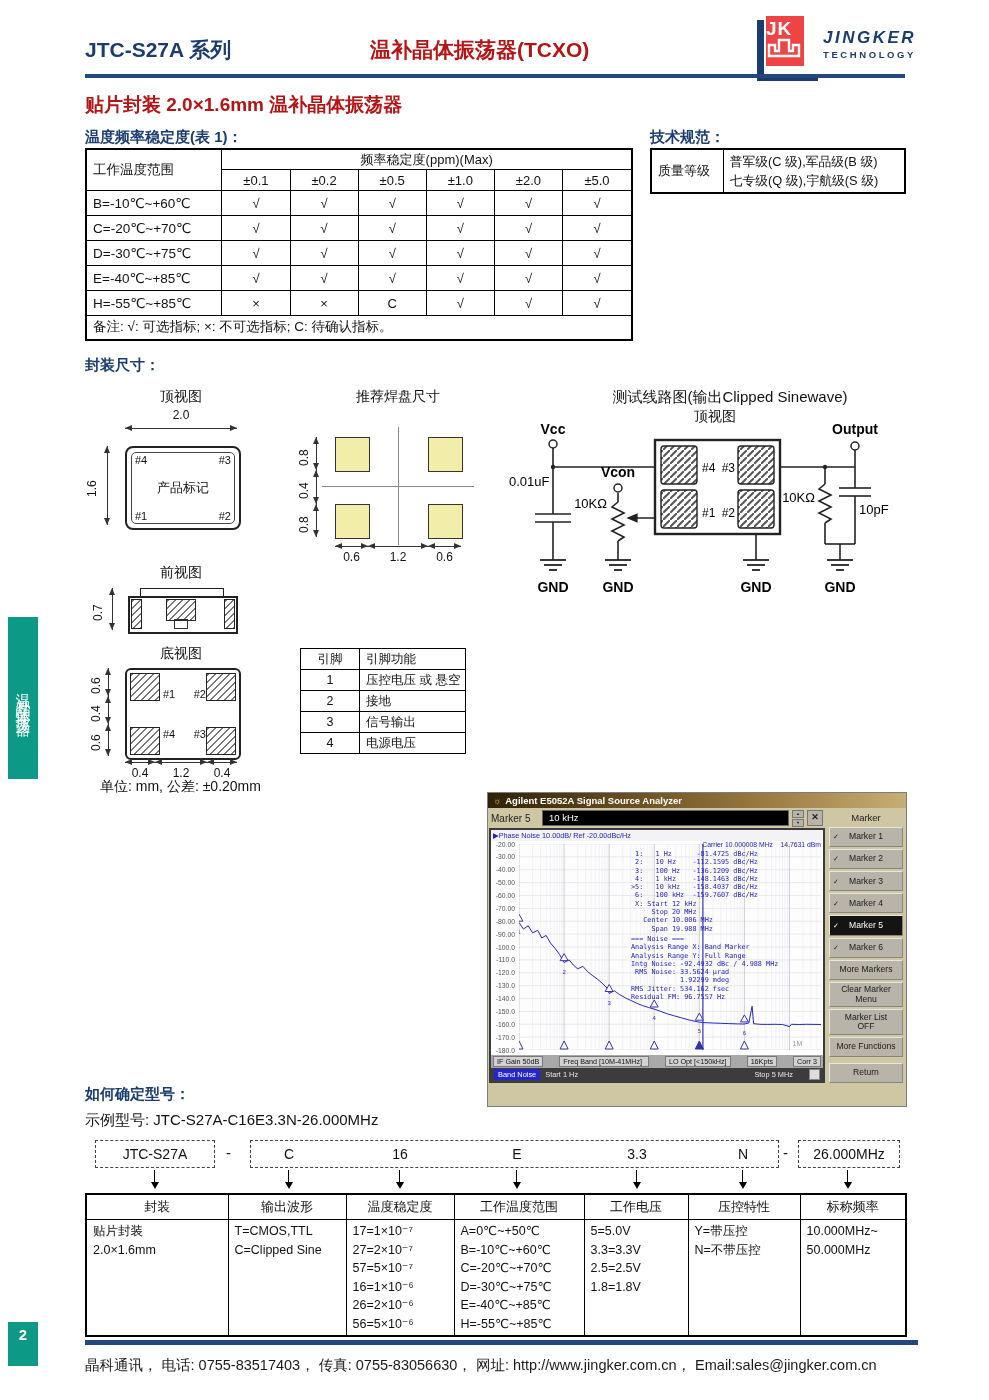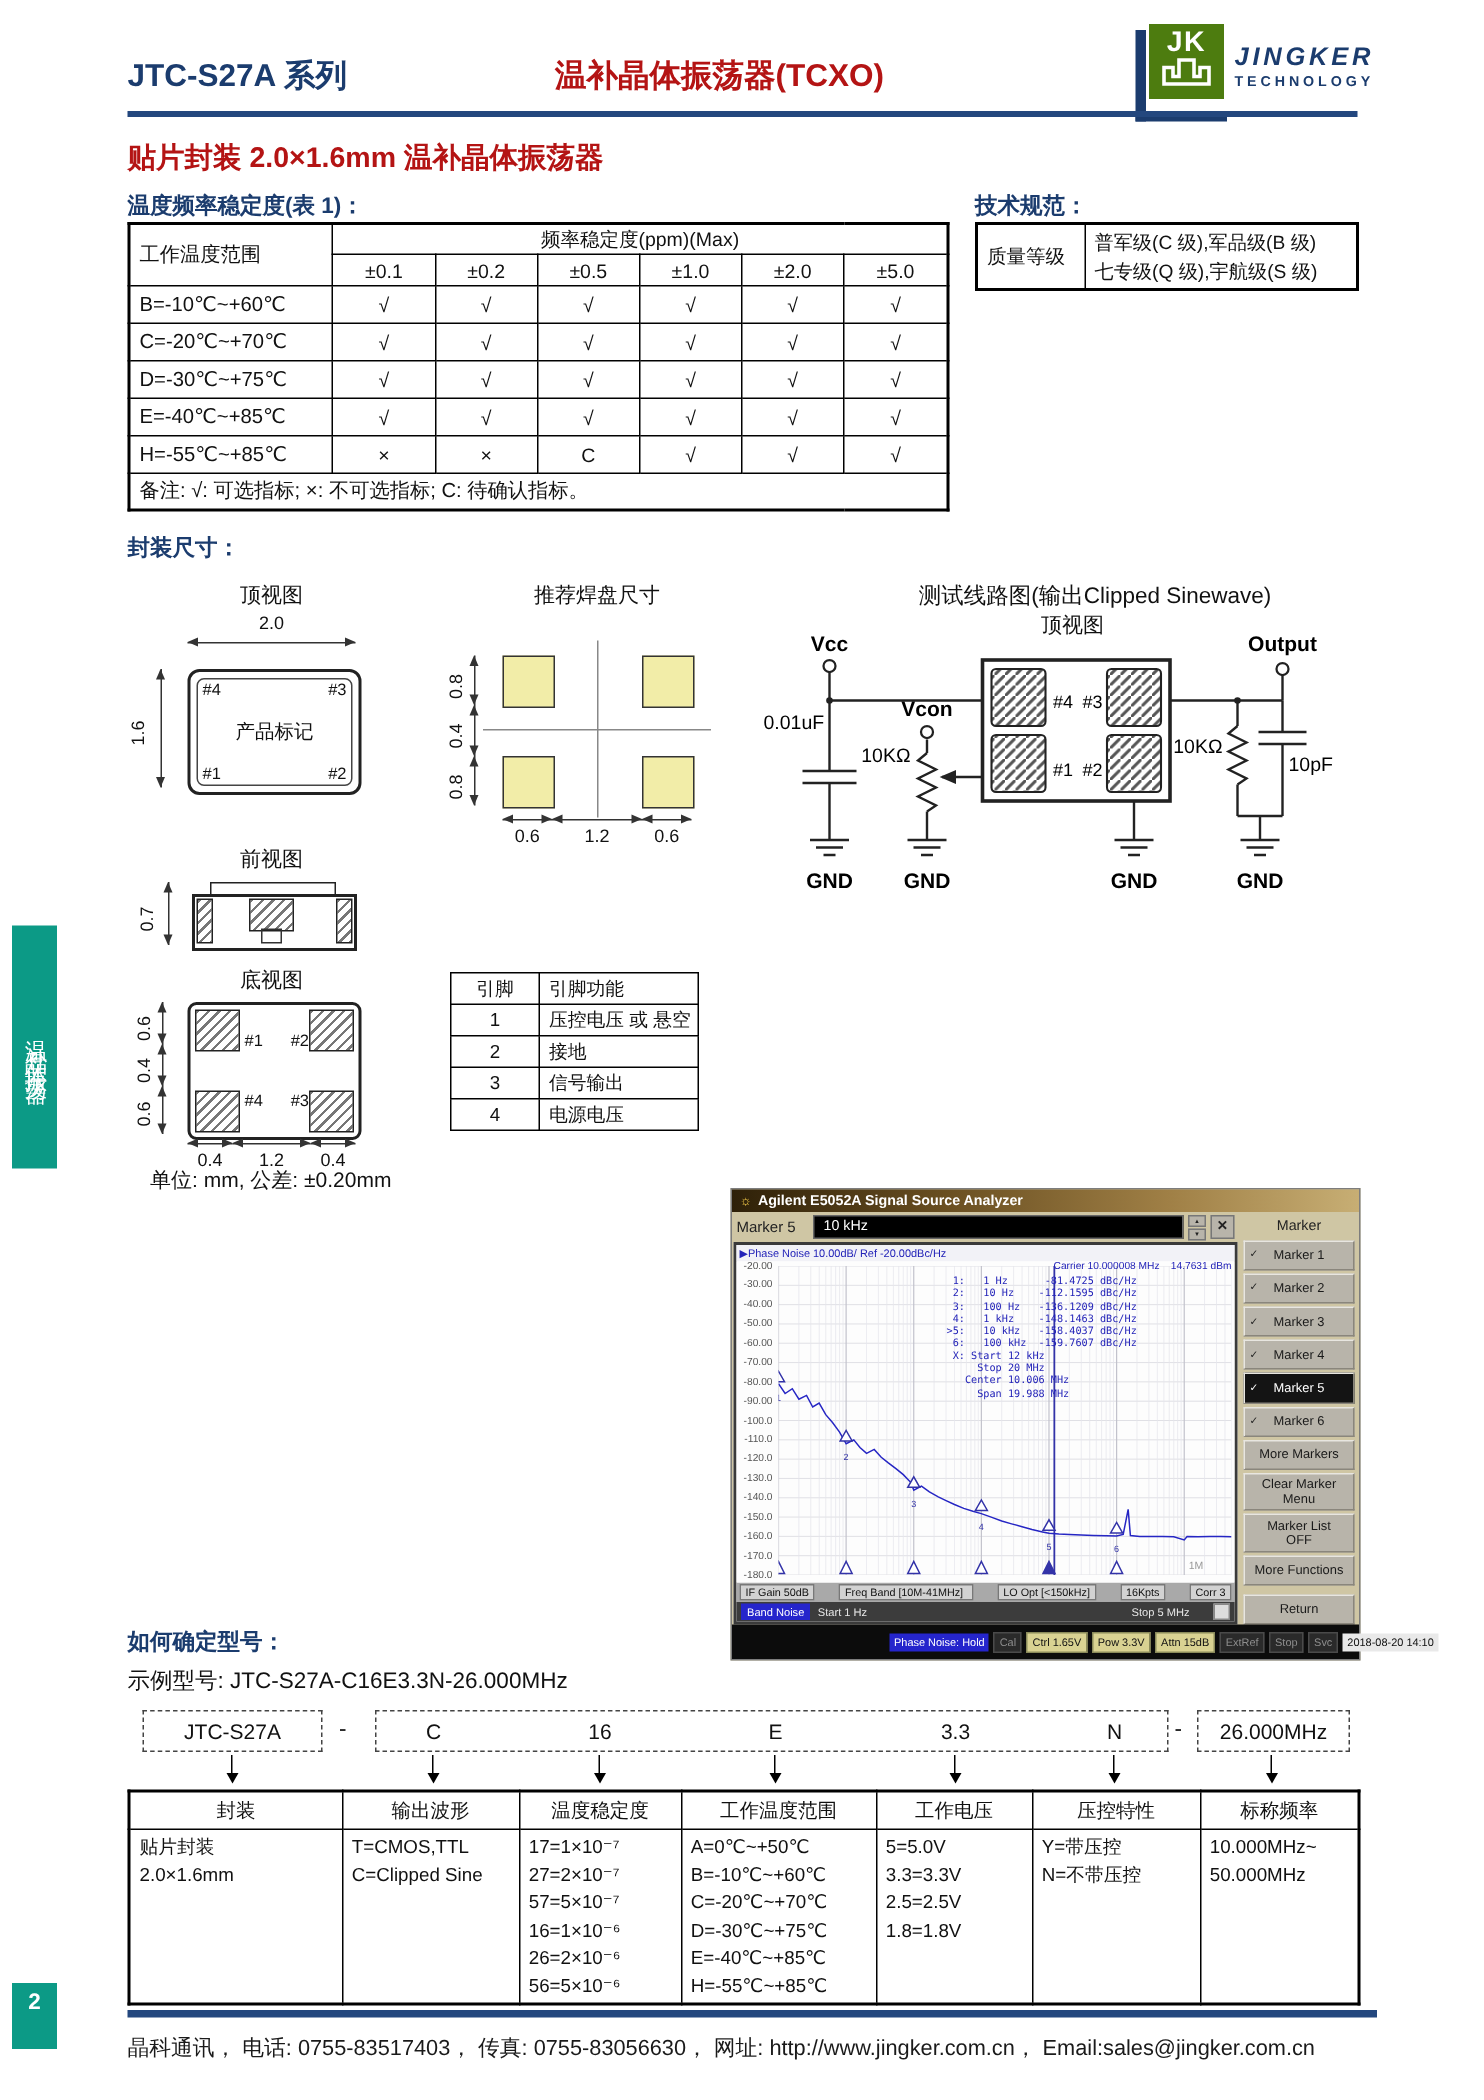--- a/index.html
+++ b/index.html
@@ -91,21 +91,21 @@
               writing-mode:vertical-rl;text-orientation:upright;font-size:15px;letter-spacing:5px;
               text-align:center;line-height:30px;">温补晶体振荡器</div>
   <div class="abs" style="left:8px;top:1322px;width:30px;height:44px;background:#0c9a86;color:#fff;
               font-size:15px;font-weight:bold;text-align:center;line-height:26px;">2</div>
 
   <div class="abs navy" style="left:85px;top:36px;font-size:21px;font-weight:bold;">JTC-S27A 系列</div>
   <div class="abs red" style="left:370px;top:36px;font-size:21px;font-weight:bold;">温补晶体振荡器(TCXO)</div>
 
   <div class="abs" style="left:757px;top:16px;width:160px;height:62px;">
     <div class="abs" style="left:0;top:4px;width:54px;height:54px;border-left:7px solid #1b3c6e;border-bottom:7px solid #1b3c6e;"></div>
-    <div class="abs" style="left:9px;top:0;width:50px;height:50px;background:#4d7c0f;color:#fff;text-align:center;">
+    <div class="abs" style="left:9px;top:0;width:38px;height:50px;background:#ef4444;color:#fff;">
       <div style="font-size:19px;font-weight:bold;letter-spacing:1px;margin-top:2px;">JK</div>
       <svg width="36" height="20" viewBox="0 0 36 20" style="margin-top:-2px;">
         <path d="M3,18 V7 h6 v6 h4 V2 h10 v11 h4 V7 h6 v11 z" fill="none" stroke="#fff" stroke-width="2.4"></path>
       </svg>
     </div>
     <div class="abs navy" style="left:66px;top:12px;font-size:17px;font-weight:bold;letter-spacing:2.5px;font-style:italic;">JINGKER</div>
     <div class="abs navy" style="left:66px;top:33px;font-size:9.5px;font-weight:bold;letter-spacing:2.6px;">TECHNOLOGY</div>
   </div>
 
   <div class="abs" style="left:85px;top:74px;width:820px;height:4px;background:#23477e;"></div>
@@ -510,20 +510,28 @@
             <div class="an-read" style="top:9px;"> 1:   1 Hz      -81.4725 dBc/Hz
  2:   10 Hz    -112.1595 dBc/Hz
  3:   100 Hz   -136.1209 dBc/Hz
  4:   1 kHz    -148.1463 dBc/Hz
 &gt;5:   10 kHz   -158.4037 dBc/Hz
  6:   100 kHz  -159.7607 dBc/Hz
  X: Start 12 kHz
      Stop 20 MHz
    Center 10.006 MHz
      Span 19.988 MHz</div>
+            <div class="an-read" style="top:94px;">=== Noise ===
+Analysis Range X: Band Marker
+Analysis Range Y: Full Range
+Intg Noise: -92.4932 dBc / 4.988 MHz
+ RMS Noise: 33.5624 μrad
+            1.92299 mdeg
+RMS Jitter: 534.162 fsec
+Residual FM: 96.7557 Hz</div>
           </div>
           <div class="an-status">
             <div style="width:52px;">IF Gain 50dB</div>
             <div style="width:104px;">Freq Band [10M-41MHz]</div>
             <div style="width:70px;">LO Opt [&lt;150kHz]</div>
             <div>16Kpts</div>
             <div>Corr 3</div>
           </div>
           <div class="an-tab">
             <span class="chip-pn">Band Noise</span>
@@ -545,31 +553,20 @@
         <div class="pbtn"><span class="ck">✓</span><span>Marker 6</span></div>
         <div class="pbtn">More Markers</div>
         <div class="pbtn tall">Clear Marker
 Menu</div>
         <div class="pbtn tall">Marker List
 OFF</div>
         <div class="pbtn">More Functions</div>
         <div class="pbtn" style="margin-top:6px;">Return</div>
       </div>
     </div>
-    <div class="an-bottom">
-      <div class="bblue">Phase Noise: Hold</div>
-      <div class="bdis">Cal</div>
-      <div class="bol">Ctrl 1.65V</div>
-      <div class="bol">Pow 3.3V</div>
-      <div class="bol">Attn 15dB</div>
-      <div class="bdis">ExtRef</div>
-      <div class="bdis">Stop</div>
-      <div class="bdis">Svc</div>
-      <div class="bdate">2018-08-20 14:10</div>
-    </div>
   </div>
 
   <div class="abs sec-title" style="left:85px;top:1085px;">如何确定型号：</div>
   <div class="abs" style="left:85px;top:1111px;font-size:15px;">示例型号: JTC-S27A-C16E3.3N-26.000MHz</div>
 
   <div class="obox" style="left:95px;top:1140px;width:118px;">JTC-S27A</div>
   <div class="abs" style="left:226px;top:1144px;font-size:15px;">-</div>
   <div class="obox" style="left:250px;top:1140px;width:527px;">
     <span class="abs ctr" style="left:18px;width:40px;">C</span>
     <span class="abs ctr" style="left:129px;width:40px;">16</span>

